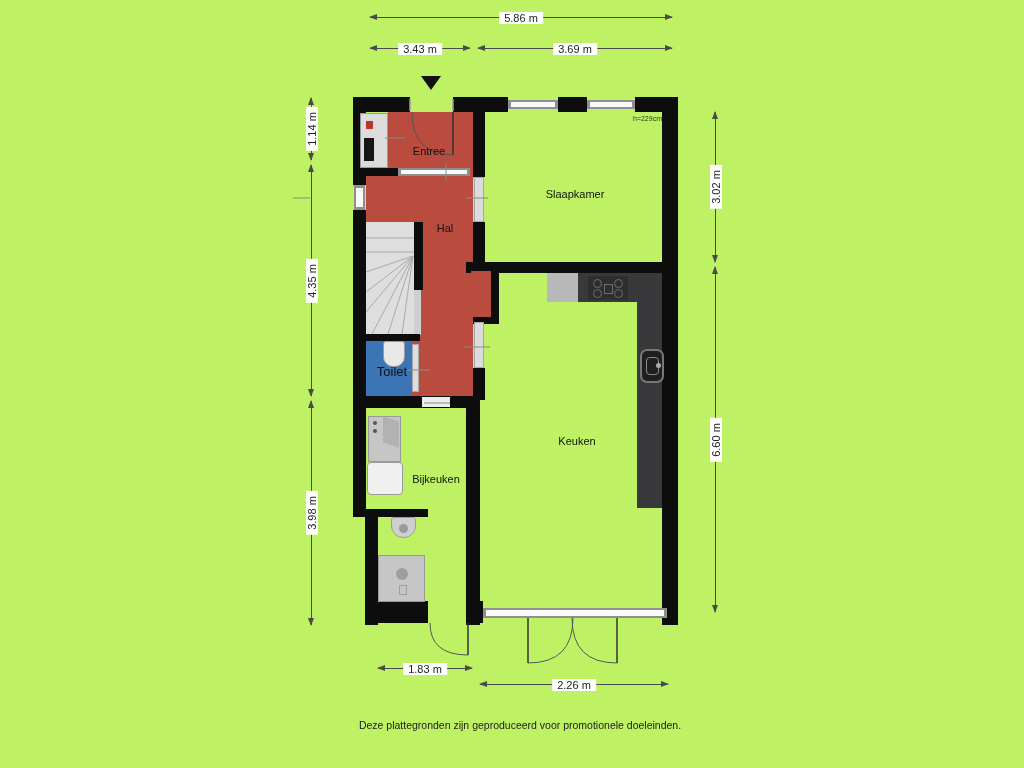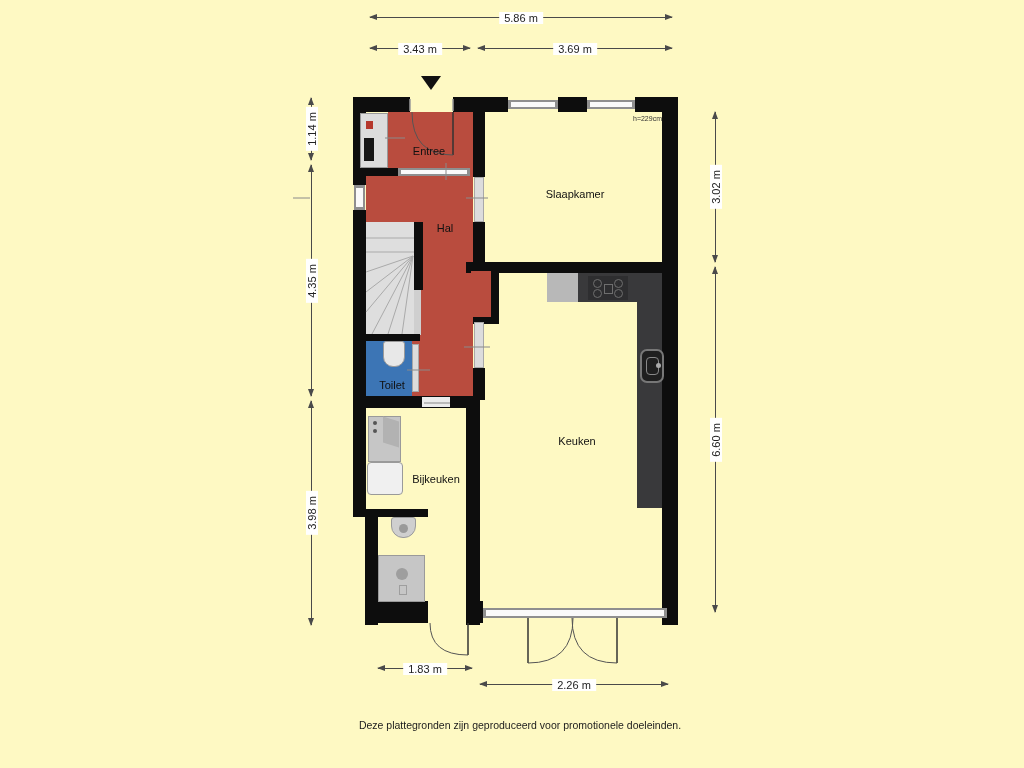--- a/index.html
+++ b/index.html
@@ -1,16 +1,16 @@
 <!DOCTYPE html>
 <html style="--red: #b94c3e; --blue: #3c75b5; --wall: #0d0d0d; --counter: #39393b; --stairs: #dedede; --appl: #c6c6c6; --glz: #8f8f8f; --dim: #4a4a4a;"><head>
 <meta charset="utf-8">
 <style>
   html,body{margin:0;padding:0;background:#fff;}
-  #canvas{position:relative;width:1024px;height:768px;background:#fef9c3;overflow:hidden;
+  #canvas{position:relative;width:1024px;height:768px;background:#bef264;overflow:hidden;
           font-family:"Liberation Sans", sans-serif;color:#222;}
   .abs{position:absolute;}
   .wall{position:absolute;background:var(--wall,#0d0d0d);}
   .red{position:absolute;background:var(--red,#b94c3e);}
   .blue{position:absolute;background:var(--blue,#3c75b5);}
   .stairs{position:absolute;background:var(--stairs,#dedede);}
   .counter{position:absolute;background:var(--counter,#39393b);}
   .appl{position:absolute;background:var(--appl,#c6c6c6);border:1px solid #9a9a9a;box-sizing:border-box;}
   .glz-h{position:absolute;background:#fafafa;border-top:2px solid var(--glz,#8f8f8f);border-bottom:2px solid var(--glz,#8f8f8f);box-sizing:border-box;}
   .glz-h::before,.glz-h::after{content:"";position:absolute;top:0;bottom:0;width:3px;background:var(--glz,#8f8f8f);}
@@ -181,21 +181,21 @@
     <path d="M528,663 Q573,663 573,618" stroke="#555" stroke-width="1" fill="none"></path>
     <path d="M617,618 V663" stroke="#333" stroke-width="1.5" fill="none"></path>
     <path d="M617,663 Q572,663 572,618" stroke="#555" stroke-width="1" fill="none"></path>
 
     <path d="M466,198 H488 M464,347 H490 M446,163 V180 M407,370 H430 M385,138 H405 M424,403 H450 M293,198 H310" stroke="#8a8a8a" stroke-width="1" fill="none"></path>
   </svg>
 
   <div class="room-label" style="left:429px;top:151px">Entree</div>
   <div class="room-label" style="left:445px;top:228px">Hal</div>
   <div class="room-label" style="left:575px;top:194px">Slaapkamer</div>
-  <div class="room-label" style="left:392px;top:385px;font-size:11px">Toilet</div>
+  <div class="room-label" style="left:392px;top:371px;font-size:13px">Toilet</div>
   <div class="room-label" style="left:436px;top:479px">Bijkeuken</div>
   <div class="room-label" style="left:577px;top:441px">Keuken</div>
   <div class="small-label" style="left:633px;top:115px">h=229cm</div>
 
   <div class="disclaimer">
     <div>Deze plattegronden zijn geproduceerd voor promotionele doeleinden.</div>
   </div>
 
 </div>
 

